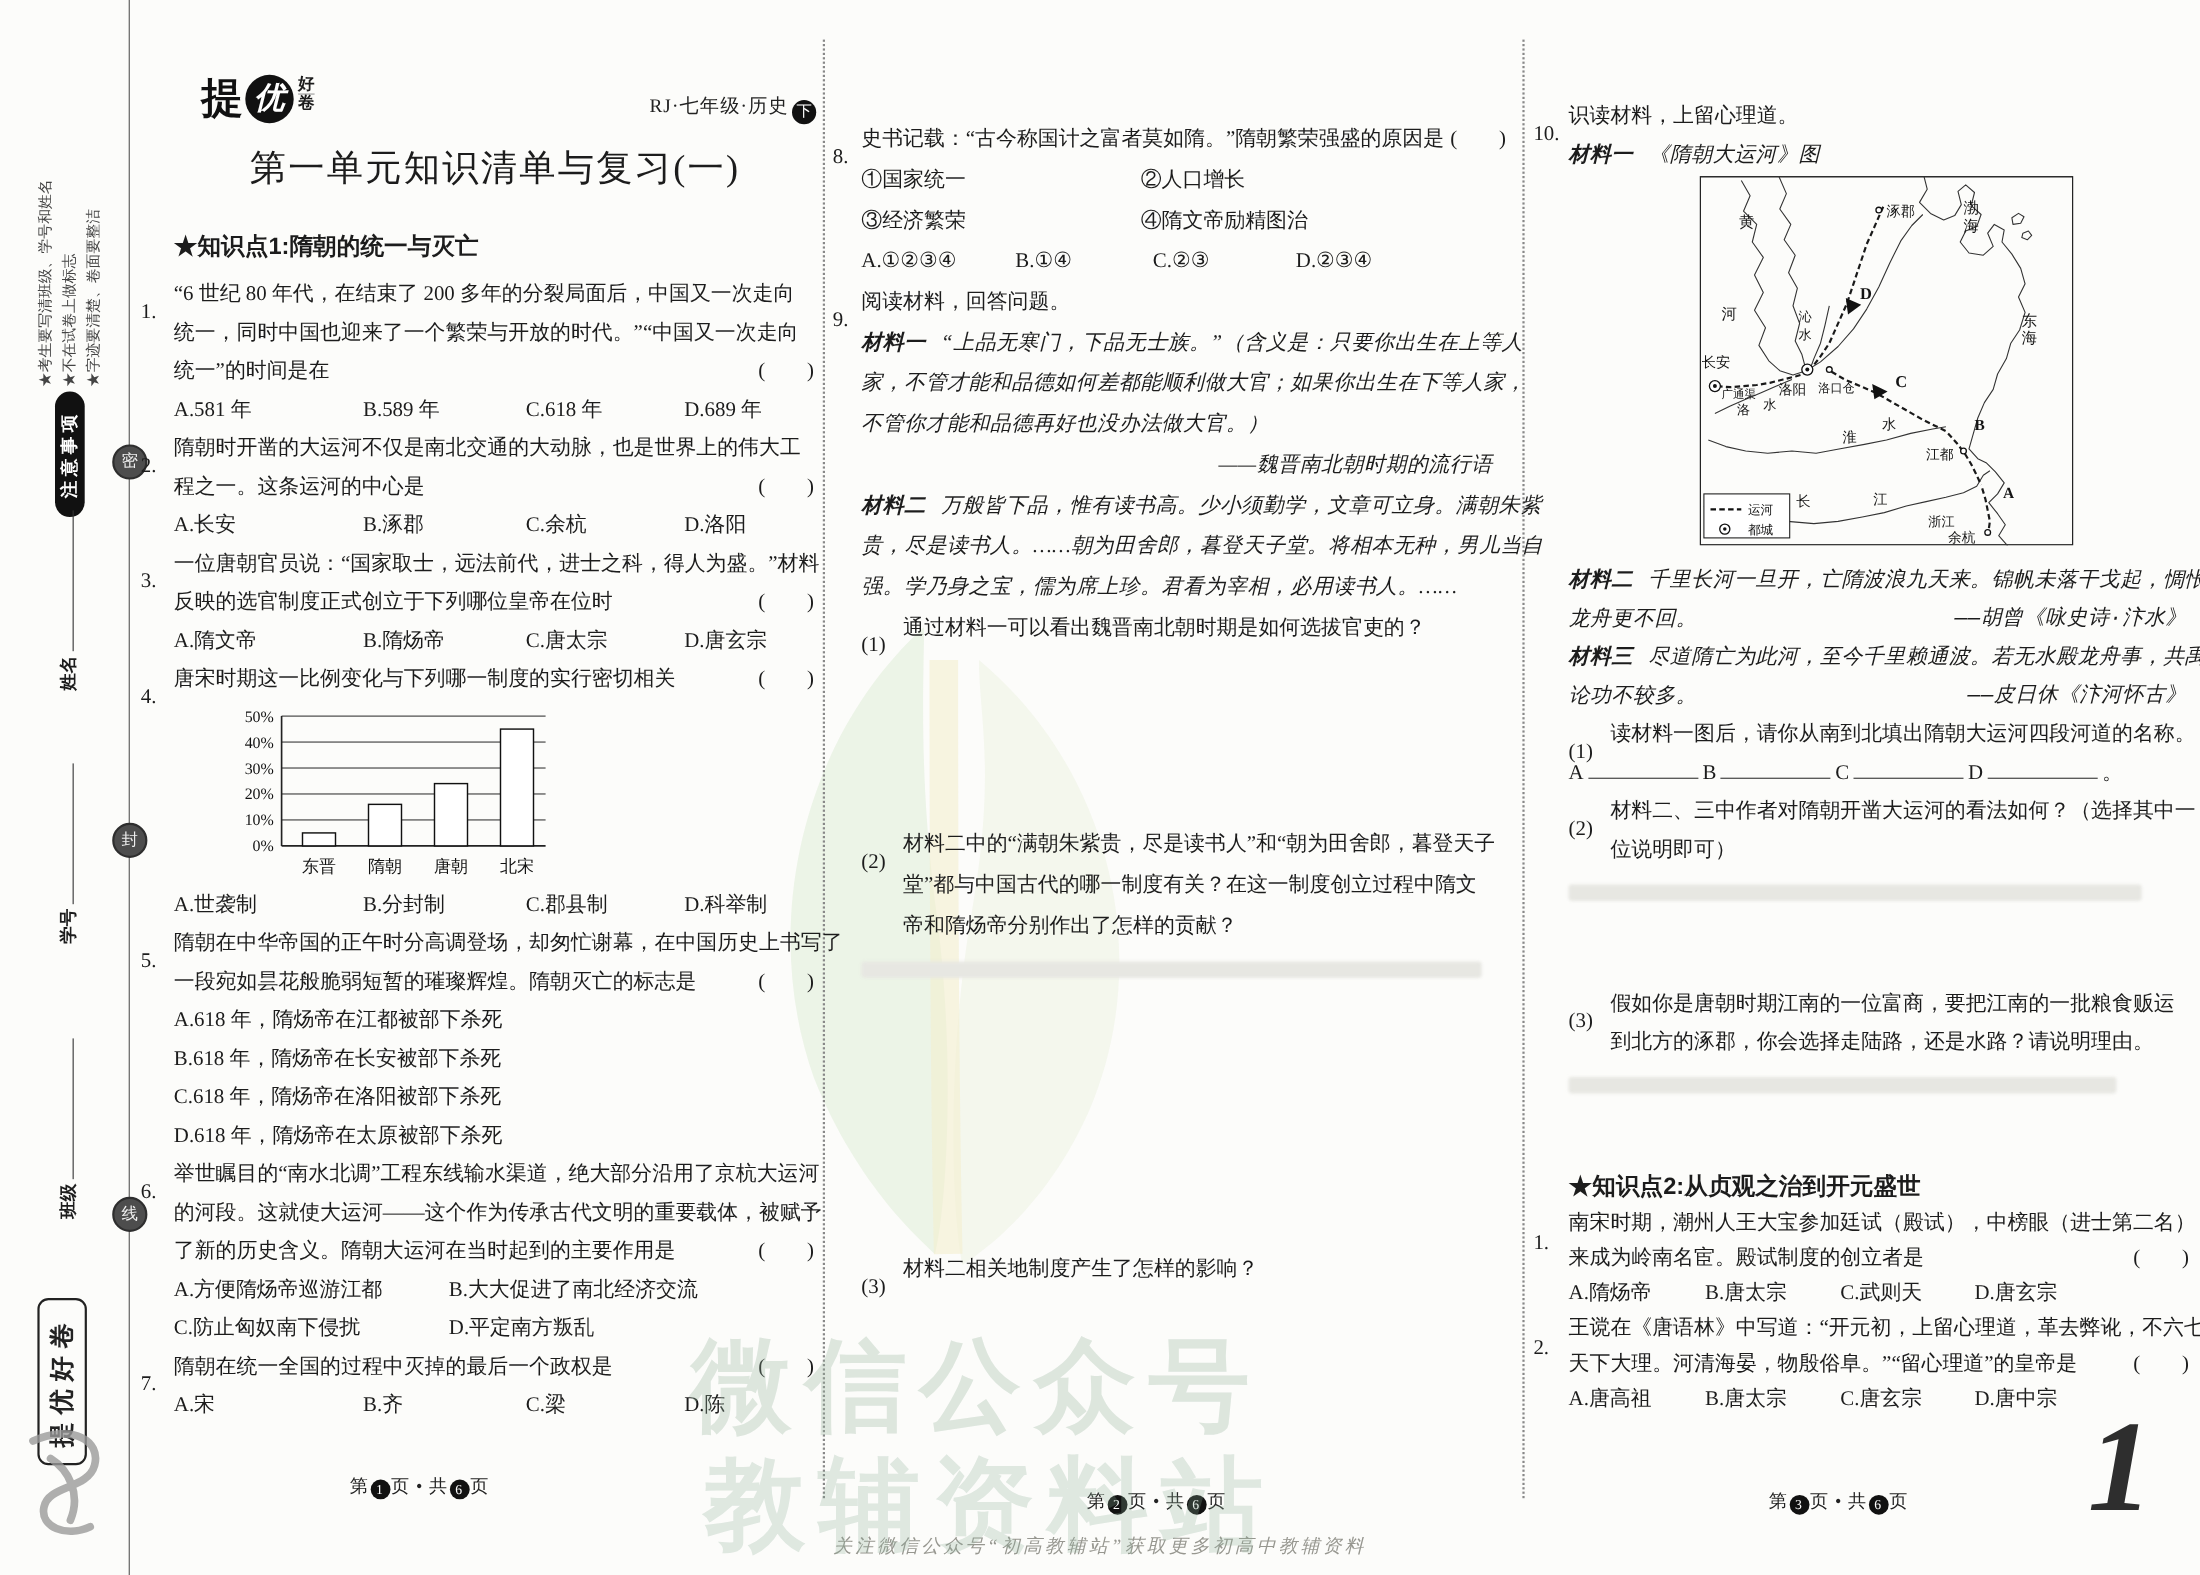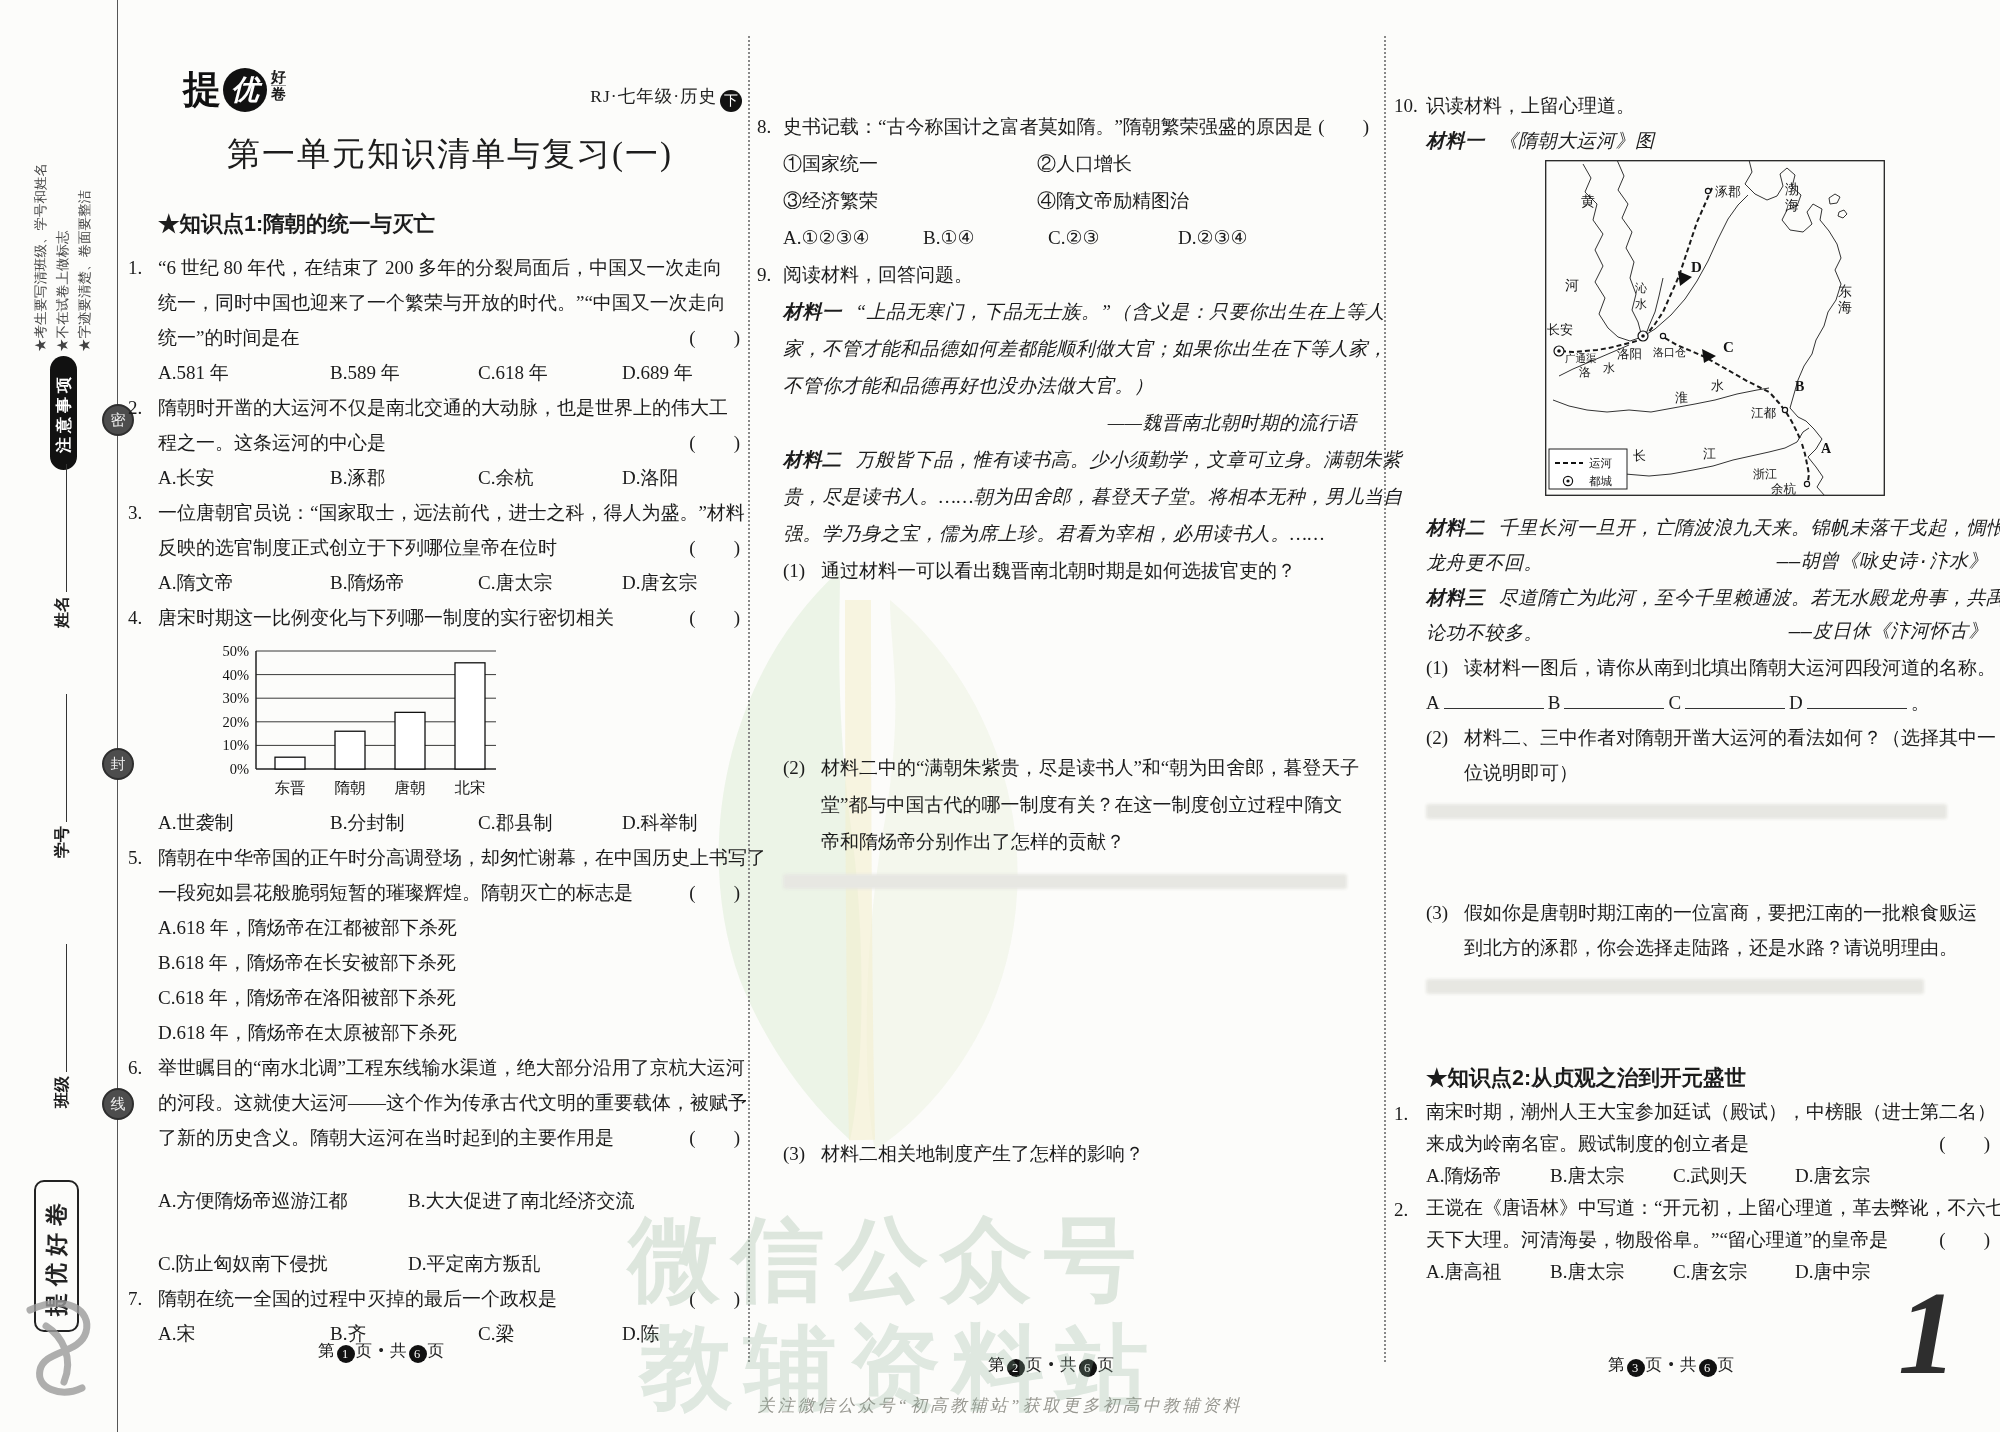--- a/index.html
+++ b/index.html
@@ -35,32 +35,32 @@
   .edition .vol{display:inline-block;width:22px;height:22px;border-radius:50%;background:#111;color:#fff;
     font-size:14px;line-height:22px;text-align:center;margin-left:3px;vertical-align:-3px;letter-spacing:0;}
   
   .col{position:absolute;}
   .title{font-size:33px;font-weight:normal;text-align:center;letter-spacing:2px;line-height:48px;white-space:nowrap;}
   .sec{font-family:"Liberation Sans",sans-serif;font-weight:bold;font-size:21.5px;line-height:36px;white-space:nowrap;}
   .line{line-height:var(--lh);font-size:19px;white-space:nowrap;}
   .flexline{display:flex;justify-content:space-between;}
   .brk{padding-right:2px;}
   .q{position:relative;}
-  .qn{position:absolute;left:calc(-1 * var(--hang));top:0;line-height:var(--lh);font-size:19px;}
+  .qn{position:absolute;left:calc(-1 * var(--hang));top:16px;line-height:var(--lh);font-size:19px;}
   .sub{padding-left:38px;}
   .sub .qn{left:0;}
   .mat .lead{font-family:"Liberation Sans",sans-serif;font-weight:bold;margin-right:14px;font-size:19px;}
   .kai{font-style:italic;letter-spacing:0.5px;}
   .right{text-align:right;padding-right:14px;}
   .src{padding-right:4px;font-family:Liberation Mono, monospace;}
   .opts{display:grid;line-height:var(--lh);font-size:19px;white-space:nowrap;}
   .c1 .g4{grid-template-columns:172px 148px 144px 1fr;}
   .c2 .g4{grid-template-columns:140px 125px 130px 1fr;}
   .c3 .g4{grid-template-columns:124px 123px 122px 1fr;}
-  .c1 .g2{grid-template-columns:250px 1fr;margin-top:28px;}
+  .c1 .g2{grid-template-columns:250px 1fr;}
   .c2 .g2{grid-template-columns:254px 1fr;}
   .g1{grid-template-columns:1fr;}
   .mapwrap{margin-left:119px;}
   .ghost .gbar{height:15px;background:#e7e7e2;border-radius:3px;filter:blur(1.6px);margin:14px 0;}
   .fillline span{margin-right:4px;}
   .blk{display:inline-block;width:100px;border-bottom:1.3px solid #333;height:16px;margin-right:10px;}
   
   .footer{position:absolute;font-size:16.5px;letter-spacing:1px;color:#222;}
   .pgc{display:inline-block;width:18px;height:18px;border-radius:50%;background:#111;color:#fff;
     font-size:12.5px;line-height:18px;text-align:center;vertical-align:-2px;margin:0 1px;}

